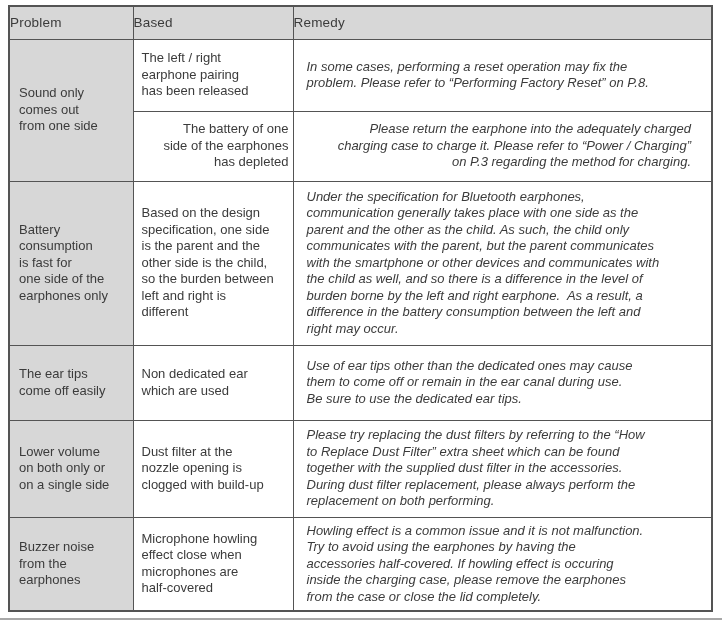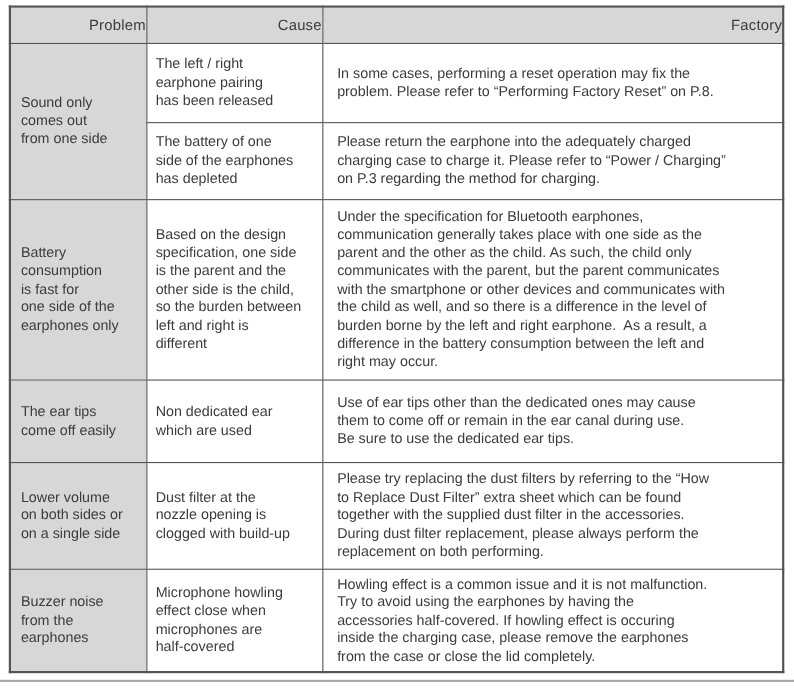--- a/index.html
+++ b/index.html
@@ -26,44 +26,45 @@
     font-weight: normal;
     font-size: 13px;
     line-height: 16.5px;
     vertical-align: middle;
     padding: 0;
     overflow: hidden;
   }
   .trouble th {
     background: var(--header_bg, #d7d7d7);
     font-size: 13.5px;
-    text-align: right;
+    text-align: left;
     letter-spacing: 0.2px;
   }
   td.problem {
     background: var(--problem_bg, #d7d7d7);
     padding-left: 9px;
     padding-right: 4px;
     white-space: pre-line;
   }
   td.cause {
     background: var(--cell_bg, #ffffff);
     padding-left: 8px;
     padding-right: 4px;
     white-space: pre-line;
   }
   td.remedy {
     background: var(--cell_bg, #ffffff);
     padding-left: 13px;
     padding-right: 20px;
     white-space: pre-wrap;
+    font-style: italic;
   }
   tr.r-header { height: 33px; }
   tr.r1a { height: 72px; }
-  tr.r1b { height: 70px; }
+  tr.r1b { height: 70px; text-align: right; }
   tr.r2  { height: 164px; }
   tr.r3  { height: 75px; }
   tr.r4  { height: 97px; }
   tr.r5  { height: 94px; }
   .bottom-rule {
     position: absolute;
     left: 0;
     top: 618px;
     width: 722px;
     height: 2px;
@@ -77,22 +78,22 @@
 
   <table class="trouble">
     <colgroup>
       <col style="width:124px">
       <col style="width:160px">
       <col style="width:419px">
     </colgroup>
     <thead>
       <tr class="r-header">
         <th>Problem</th>
-        <th>Cause</th>
-        <th>Factory</th>
+        <th>Based</th>
+        <th>Remedy</th>
       </tr>
     </thead>
     <tbody>
       <tr class="r1a">
         <td class="problem" rowspan="2">Sound only
 comes out
 from one side</td>
         <td class="cause">The left / right
 earphone pairing
 has been released</td>
@@ -134,21 +135,21 @@
         <td class="problem">The ear tips
 come off easily</td>
         <td class="cause">Non dedicated ear
 which are used</td>
         <td class="remedy">Use of ear tips other than the dedicated ones may cause
 them to come off or remain in the ear canal during use.
 Be sure to use the dedicated ear tips.</td>
       </tr>
       <tr class="r4">
         <td class="problem">Lower volume
-on both sides or
+on both only or
 on a single side</td>
         <td class="cause">Dust filter at the
 nozzle opening is
 clogged with build-up</td>
         <td class="remedy">Please try replacing the dust filters by referring to the “How
 to Replace Dust Filter” extra sheet which can be found
 together with the supplied dust filter in the accessories.
 During dust filter replacement, please always perform the
 replacement on both performing.</td>
       </tr>

